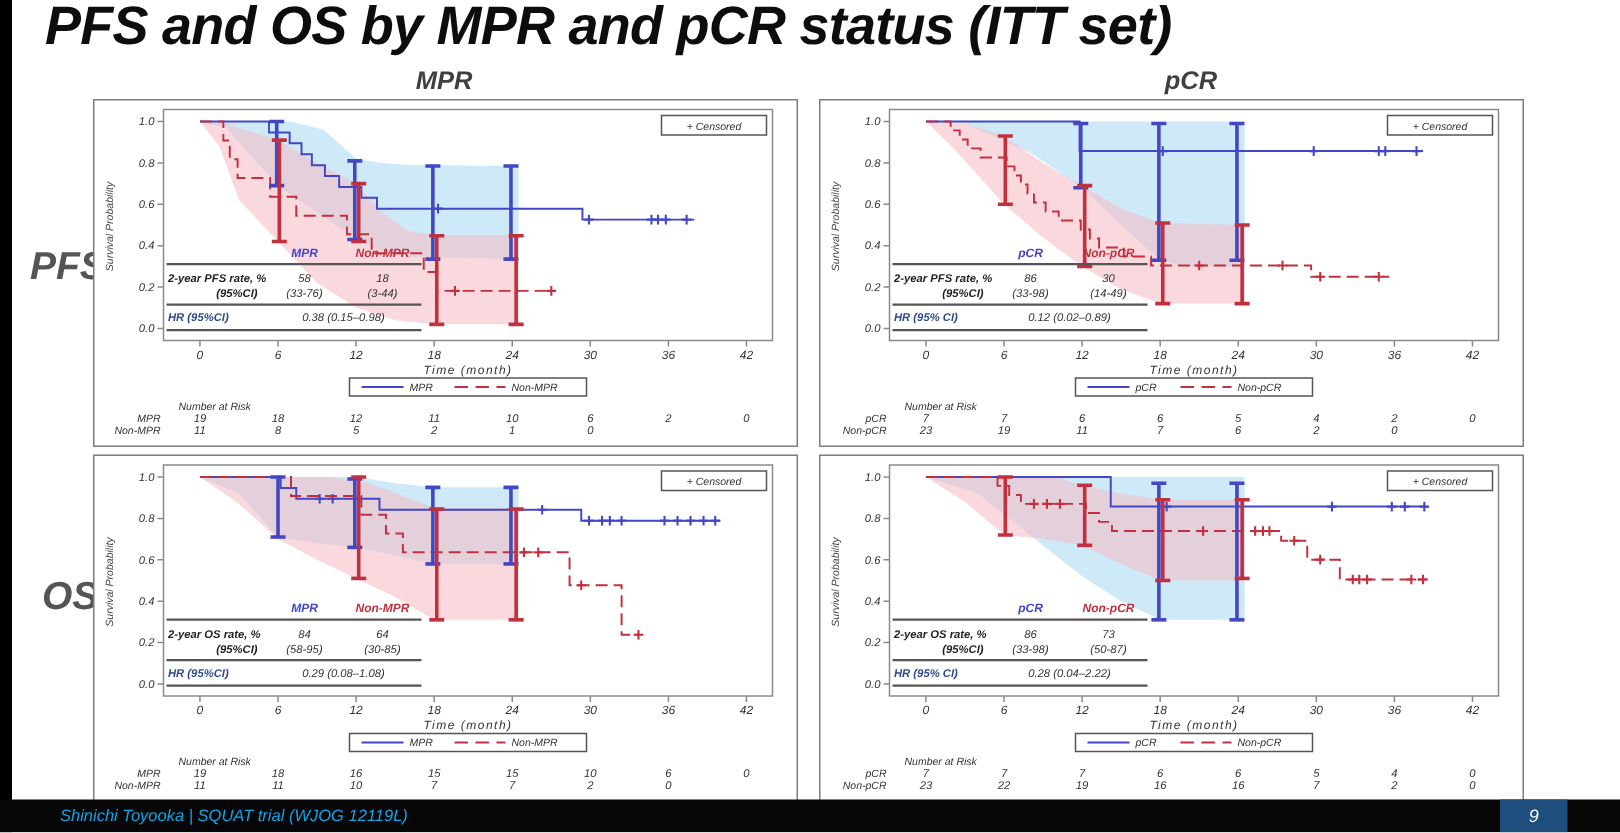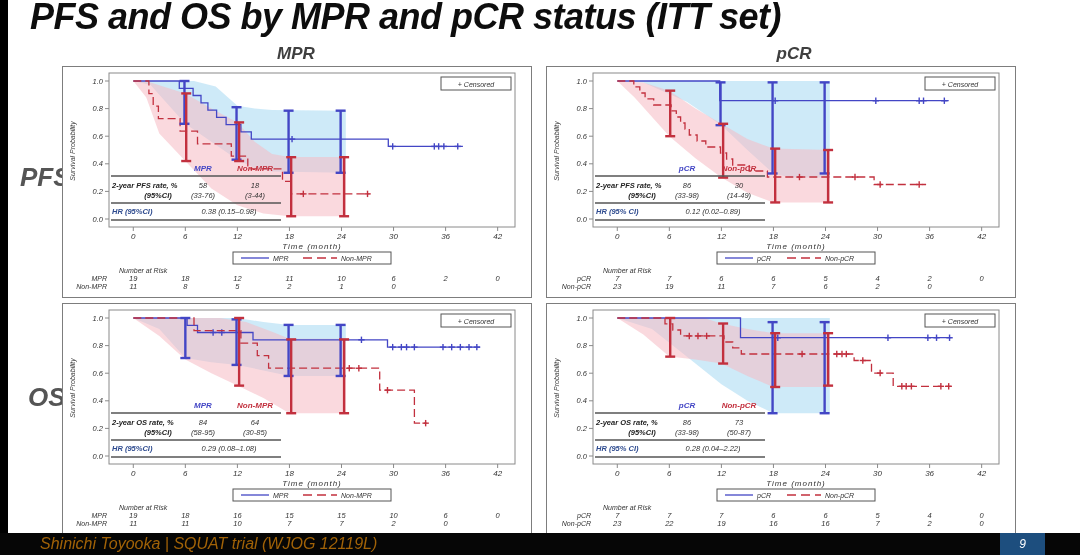--- a/index.html
+++ b/index.html
@@ -15,21 +15,21 @@
   .row-label{position:absolute;font-size:26px;font-weight:bold;color:#555;}
   .row-pfs{left:20px;top:162px;}
   .row-os{left:28px;top:382px;text-align:center;}
   .panel{position:absolute;width:468px;height:230px;border:1px solid #7d7d7d;background:#fff;}
   .panel svg{display:block;}
   .panel-tl{left:62px;top:66px;}
   .panel-tr{left:546px;top:66px;}
   .panel-bl{left:62px;top:303px;}
   .panel-br{left:546px;top:303px;}
   .footer{position:absolute;left:0;bottom:0;width:1080px;height:22px;background:#060606;}
-  .credit{position:absolute;left:40px;top:0;line-height:22px;font-size:16px;color:#a16207;}
+  .credit{position:absolute;left:40px;top:0;line-height:22px;font-size:11px;color:#0ea5e9;}
   .page-box{position:absolute;right:35px;top:0;width:45px;height:22px;background:#1d4e7e;
             color:#fff;font-size:12px;text-align:center;line-height:22px;}
 </style>
 </head>
 <body>
 
 <div class="slide">
   <div class="left-strip"></div>
   <h1 class="title">PFS and OS by MPR and pCR status (ITT set)</h1>
   <div class="col-header col-mpr">MPR</div>

